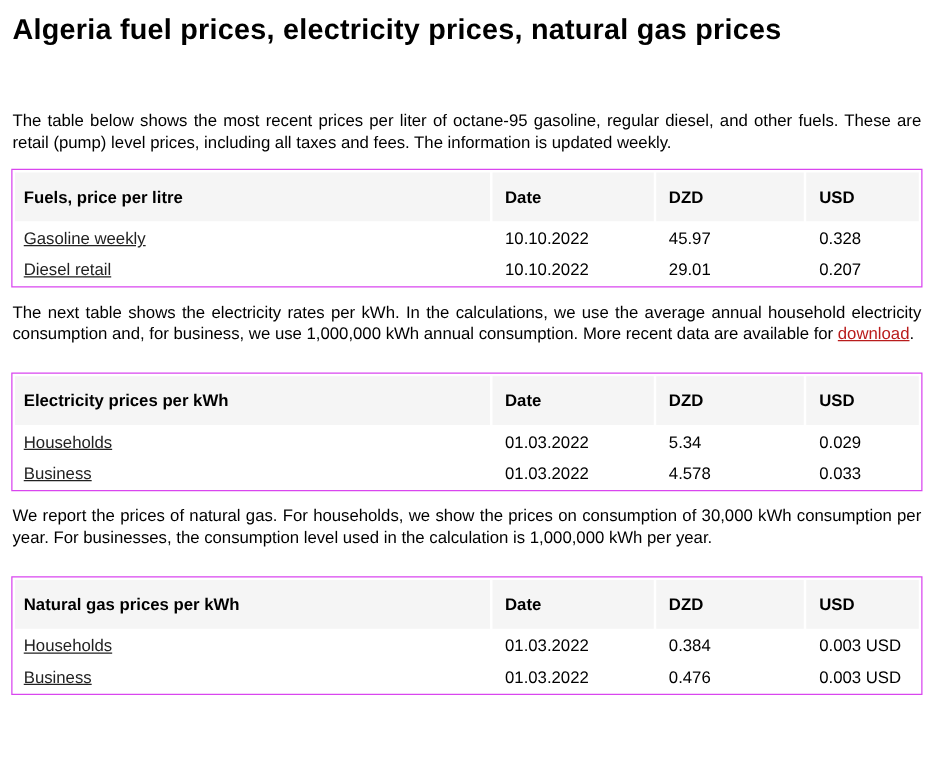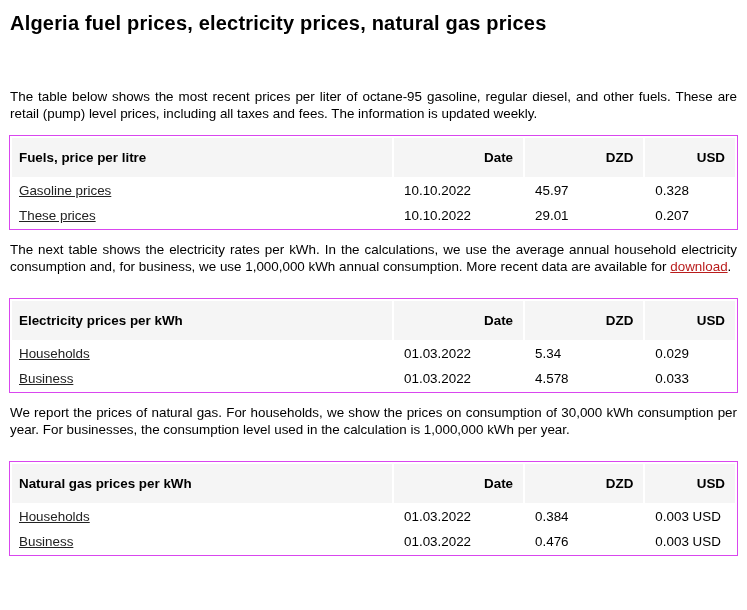--- a/index.html
+++ b/index.html
@@ -10,21 +10,21 @@
     color: #000000;
     font-family: "Liberation Sans", sans-serif;
   }
   .page {
     width: 747px;
     height: 610px;
     padding: 8px 9px 0 9px;
     overflow: hidden;
   }
   h1.page-title {
-    font-size: 20px;
+    font-size: 23px;
     line-height: 27px;
     font-weight: bold;
     margin: 2px 1px 0 1px;
     letter-spacing: 0.2px;
   }
   p.body-text {
     font-size: 13.4px;
     line-height: 16.5px;
     text-align: justify;
     margin: 12px 1px 23px 1px;
@@ -42,21 +42,21 @@
     width: 100%;
     border: 1px solid #d946ef;
     border-collapse: separate;
     border-spacing: 2px;
     font-size: 13.4px;
     margin: 0;
   }
   table.price-table th {
     background: #f5f5f5;
     font-weight: bold;
-    text-align: right;
+    text-align: left;
     padding: 12px 10px;
     white-space: nowrap;
   }
   table.price-table th.rowhead {
     text-align: left;
     padding-left: 7px;
   }
   table.price-table td {
     text-align: left;
     padding: 4px 10px;
@@ -95,27 +95,27 @@
     <thead>
       <tr>
         <th class="rowhead">Fuels, price per litre</th>
         <th>Date</th>
         <th>DZD</th>
         <th>USD</th>
       </tr>
     </thead>
     <tbody>
       <tr>
-        <td class="rowhead"><a href="#" class="row-link">Gasoline prices</a></td>
+        <td class="rowhead"><a href="#" class="row-link">Gasoline weekly</a></td>
         <td>10.10.2022</td>
         <td>45.97</td>
         <td>0.328</td>
       </tr>
       <tr>
-        <td class="rowhead"><a href="#" class="row-link">These prices</a></td>
+        <td class="rowhead"><a href="#" class="row-link">Diesel retail</a></td>
         <td>10.10.2022</td>
         <td>29.01</td>
         <td>0.207</td>
       </tr>
     </tbody>
   </table>
 
   <p class="body-text"><span>The next table shows the electricity rates per kWh. In the calculations, we use the average annual household electricity consumption and, for business, we use 1,000,000 kWh annual consumption. More recent data are available for </span><a href="#" class="inline-link">download</a><span>.</span></p>
 
   <table class="price-table">

